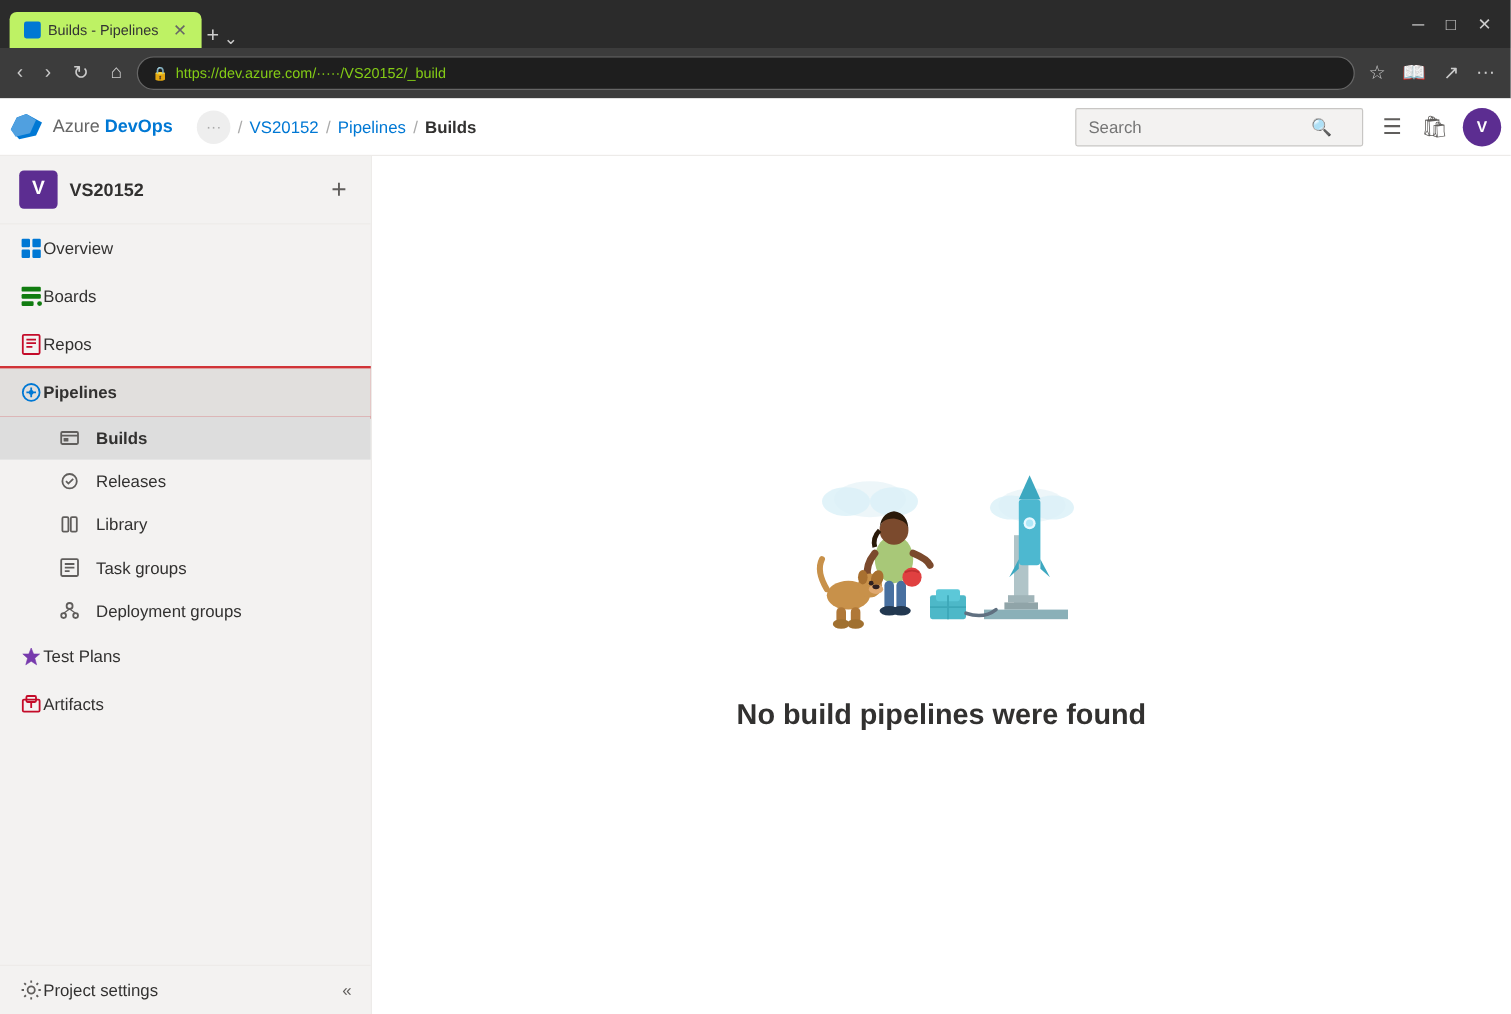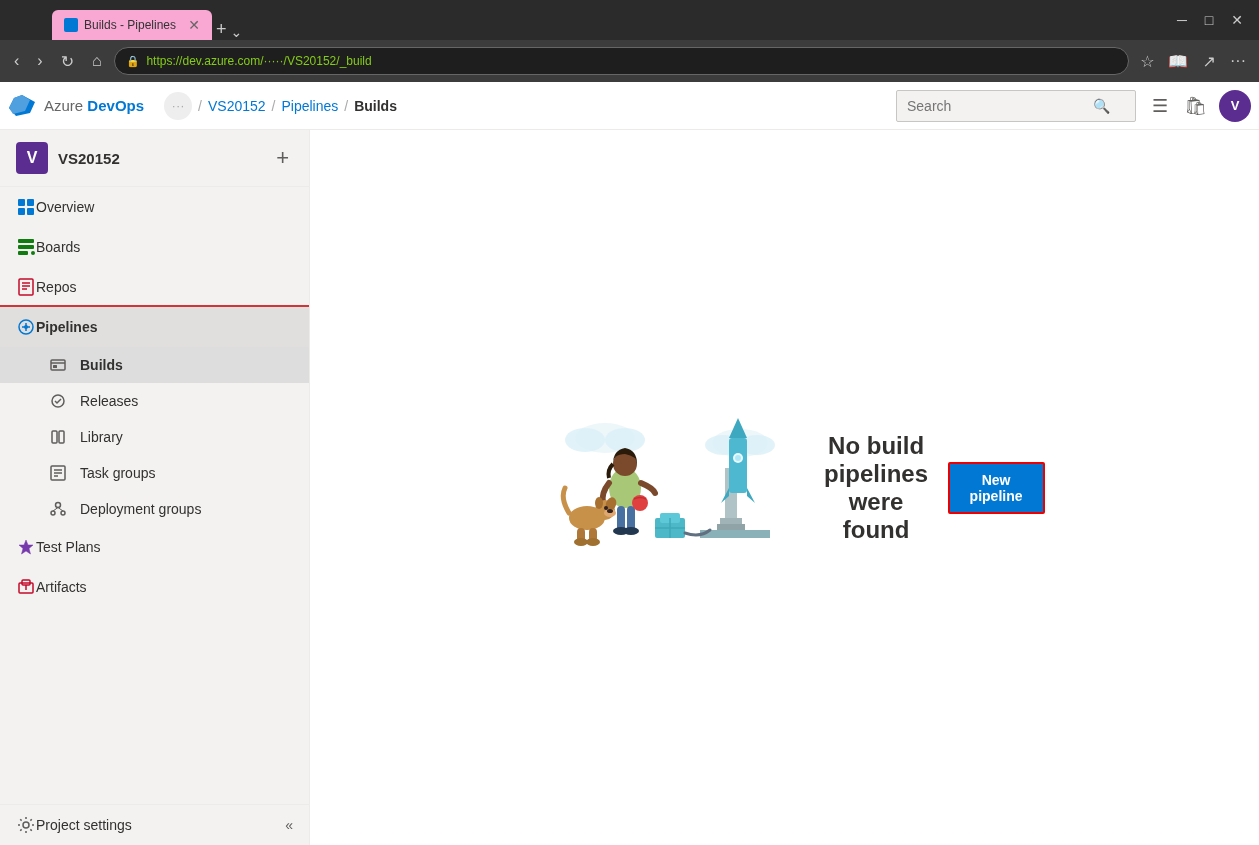--- a/index.html
+++ b/index.html
@@ -1,21 +1,21 @@
 <!DOCTYPE html>
 <html><head>
   <meta charset="utf-8">
   <style>
     * { margin: 0; padding: 0; box-sizing: border-box; }
     body { font-family: 'Segoe UI', Tahoma, Geneva, Verdana, sans-serif; background: #fff; width: 1259px; height: 845px; overflow: hidden; }
 
     
     .browser-chrome { background: #2b2b2b; height: 40px; display: flex; align-items: center; padding: 0 8px; gap: 6px; }
     .browser-tabs { display: flex; align-items: flex-end; height: 100%; }
-    .browser-tab { background: #f9a8d4; height: 30px; display: flex; align-items: center; padding: 0 12px; border-radius: 6px 6px 0 0; font-size: 12px; color: #333; gap: 6px; min-width: 160px; margin-left: 44px; }
+    .browser-tab { background: #bef264; height: 30px; display: flex; align-items: center; padding: 0 12px; border-radius: 6px 6px 0 0; font-size: 12px; color: #333; gap: 6px; min-width: 160px; }
     .browser-tab-icon { width: 14px; height: 14px; background: #0078d4; border-radius: 2px; }
     .tab-close { margin-left: auto; cursor: pointer; color: #666; font-size: 14px; }
     .new-tab-btn { color: #ccc; font-size: 18px; margin-left: 4px; cursor: pointer; background: none; border: none; }
     .tab-list-btn { color: #ccc; font-size: 14px; cursor: pointer; background: none; border: none; margin-left: 4px; }
 
     
     .address-bar-row { background: #3c3c3c; height: 42px; display: flex; align-items: center; padding: 0 8px; gap: 6px; }
     .nav-btn { background: none; border: none; color: #ccc; font-size: 16px; cursor: pointer; padding: 4px 6px; border-radius: 3px; }
     .address-bar { flex: 1; background: #1e1e1e; border: 1px solid #666; border-radius: 20px; height: 28px; display: flex; align-items: center; padding: 0 12px; gap: 6px; }
     .address-bar-lock { color: #aaa; font-size: 11px; }
@@ -60,21 +60,21 @@
     .nav-item { display: flex; align-items: center; padding: 10px 16px; gap: 0; cursor: pointer; color: #323130; font-size: 14px; text-decoration: none; }
     .nav-item.selected-section { background: #e1dfdd; font-weight: 700; outline: 2px solid #e00; }
     .nav-icon { width: 20px; height: 20px; flex-shrink: 0; display: flex; align-items: center; justify-content: center; }
     .nav-sub-item { display: flex; align-items: center; padding: 8px 16px 8px 48px; gap: 12px; cursor: pointer; color: #323130; font-size: 14px; }
     .nav-sub-item.active { background: #ddd; font-weight: 700; }
 
     .sidebar-bottom { margin-top: auto; border-top: 1px solid #edebe9; }
 
     
     .content-area { flex: 1; background: #fff; display: flex; flex-direction: column; align-items: center; justify-content: center; overflow-y: auto; }
-    .empty-state { display: flex; flex-direction: row; align-items: center; gap: 16px; max-width: 600px; text-align: center; padding: 40px; }
+    .empty-state { display: flex; flex-direction: column; align-items: center; gap: 16px; max-width: 600px; text-align: center; padding: 40px; }
     .empty-state-illustration { width: 280px; height: 200px; position: relative; }
     .empty-state-title { font-size: 24px; font-weight: 600; color: #323130; }
     .empty-state-desc { font-size: 14px; color: #605e5c; line-height: 1.5; }
     .new-pipeline-btn { background: #0078d4; color: #fff; border: 2px solid #e00; padding: 8px 20px; font-size: 14px; font-weight: 600; cursor: pointer; border-radius: 2px; }
 
     
     .illustration-svg { width: 280px; height: 200px; }
   </style>
 </head>
 <body>
@@ -375,17 +375,16 @@
 
             <ellipse cx="56" cy="154" rx="7" ry="4" fill="#a07030"></ellipse>
             <ellipse cx="68" cy="154" rx="7" ry="4" fill="#a07030"></ellipse>
 
             <circle cx="115" cy="115" r="8" fill="#e04040"></circle>
             <path d="M109 111 Q115 108 121 111" fill="none" stroke="#c03030" stroke-width="1.5"></path>
           </svg>
         </div>
 
         <h2 class="empty-state-title">No build pipelines were found</h2>
-        <button class="new-pipeline-btn">New pipeline</button>
       </div>
     </div>
   </div>
 </div>
 
 </body></html>

